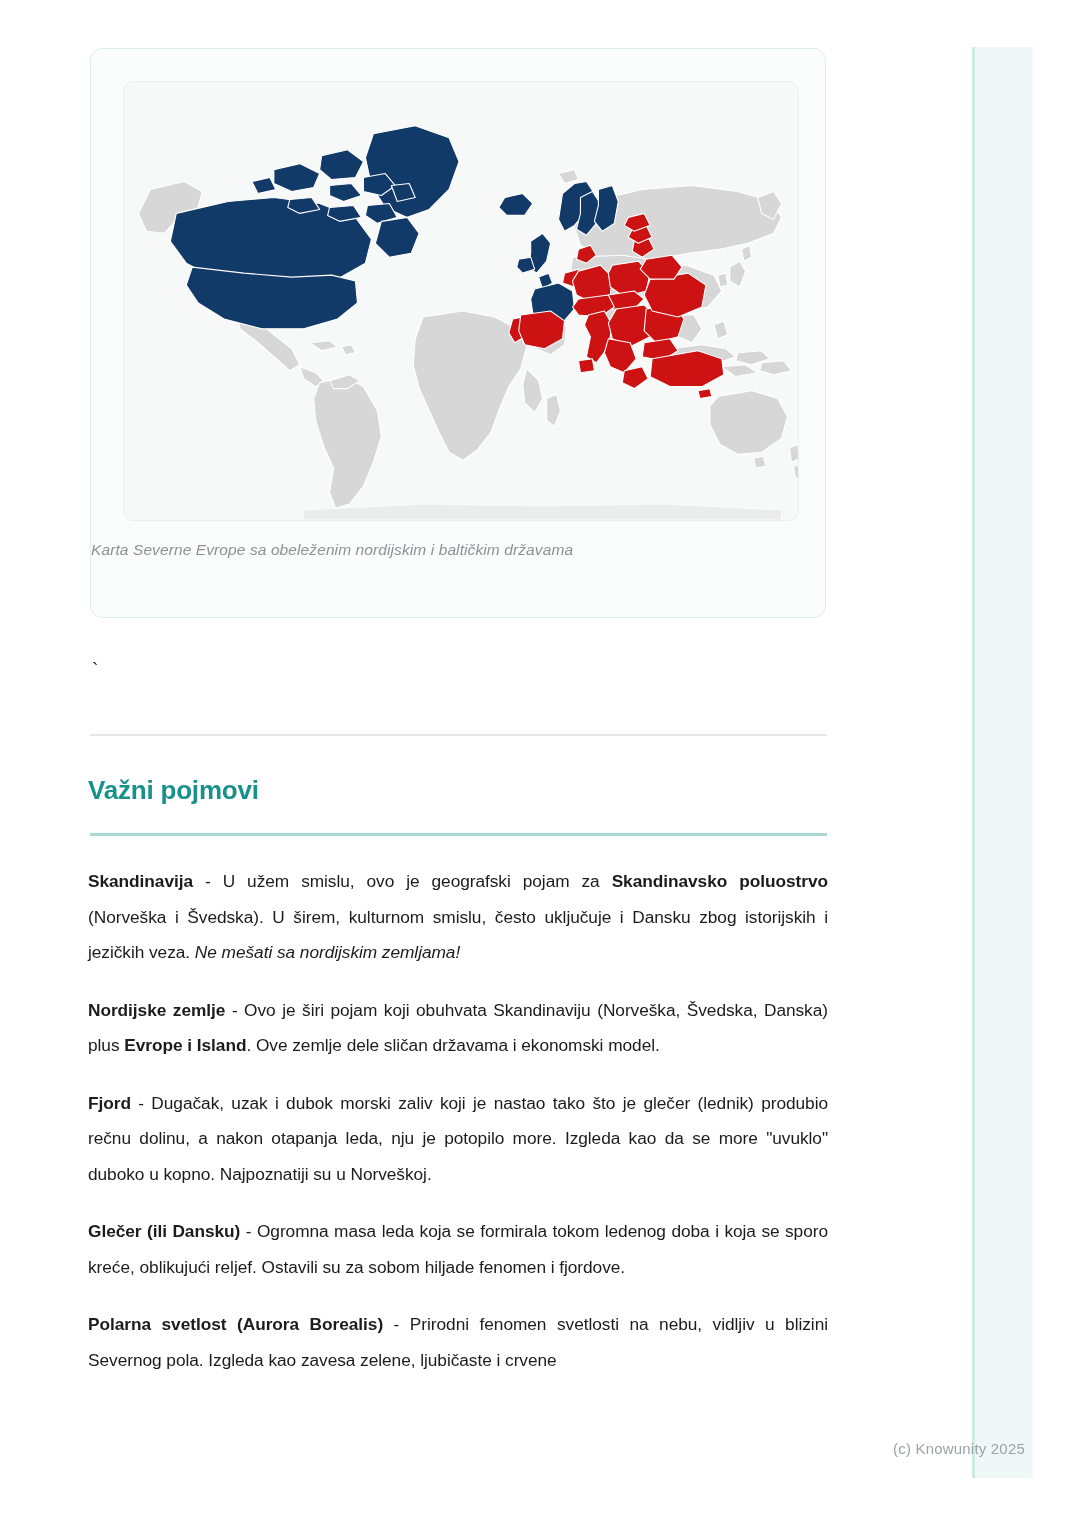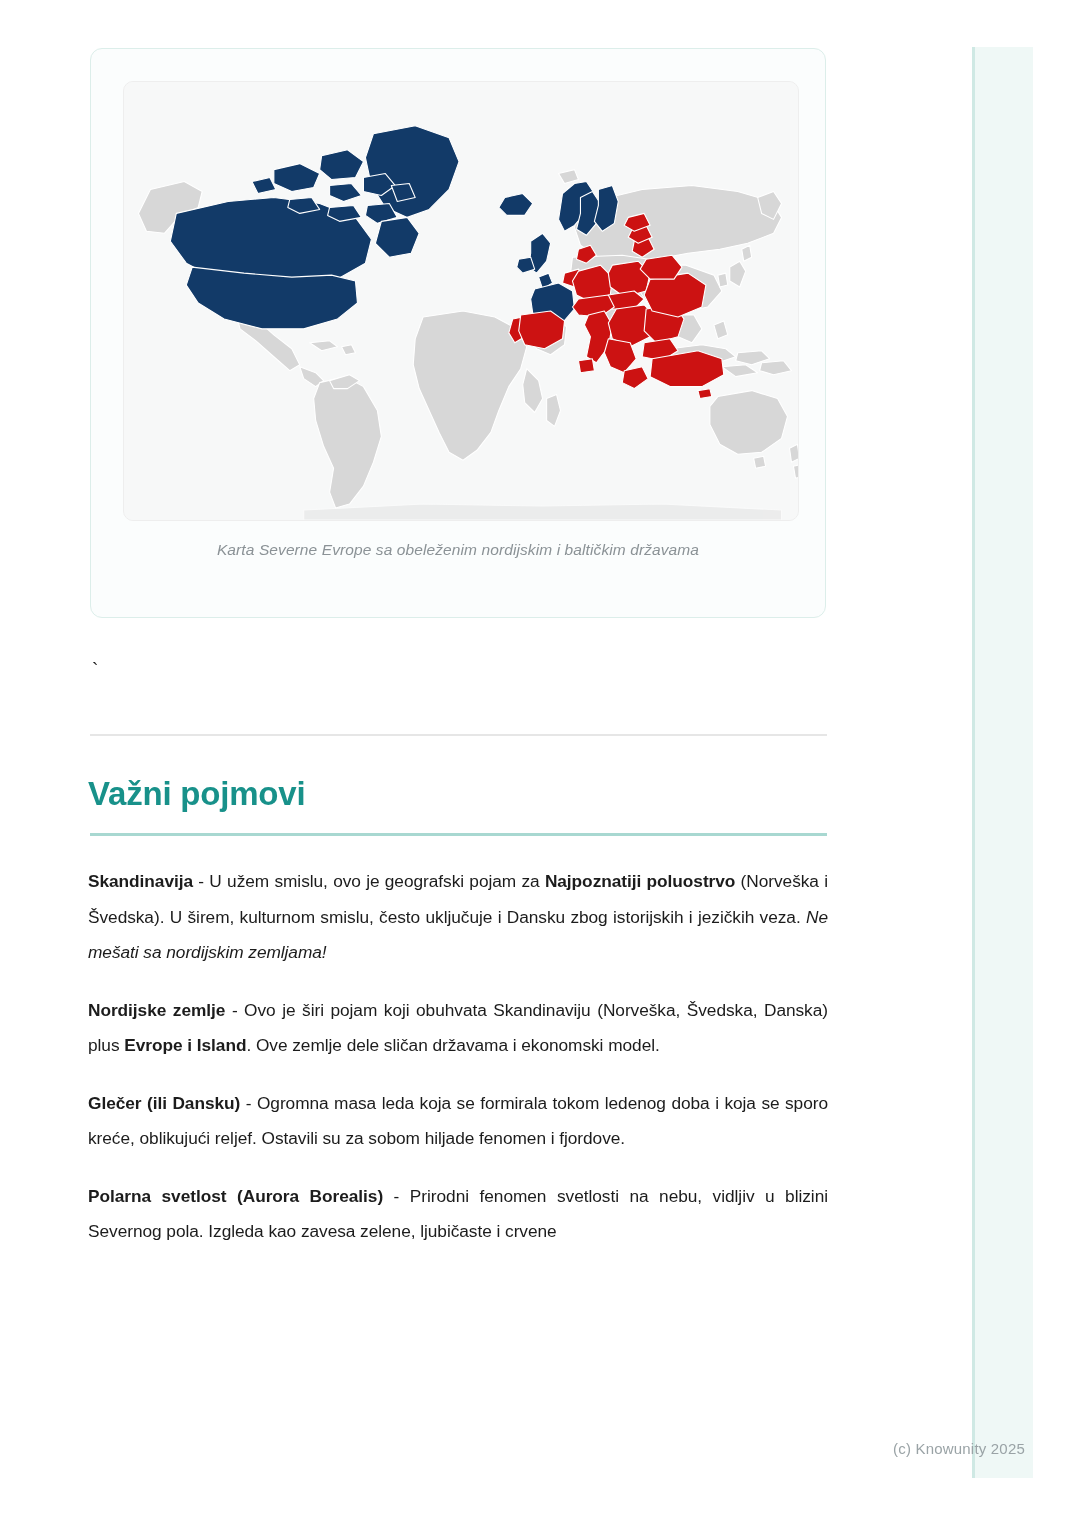--- a/index.html
+++ b/index.html
@@ -53,21 +53,21 @@
   #map-panel svg {
     display: block;
     width: 100%;
     height: 100%;
   }
   #figure-caption {
     position: absolute;
     left: 0;
     right: 0;
     top: 492px;
-    text-align: center;
+    text-align: left;
     font-size: 15.5px;
     font-style: italic;
     color: #8b9296;
     letter-spacing: .1px;
   }
 
   
   #stray-tick {
     position: absolute;
     left: 92px;
@@ -94,21 +94,21 @@
     width: 737px;
     height: 3px;
     background: #a8d8d1;
   }
 
   
   #section-heading {
     position: absolute;
     left: 88px;
     top: 776px;
-    font-size: 33px;
+    font-size: 26px;
     font-weight: bold;
     color: #18918a;
     letter-spacing: -0.2px;
     line-height: 1.1;
   }
 
   
   #terms {
     position: absolute;
     left: 88px;
@@ -294,19 +294,20 @@
 
 <div id="stray-tick">`</div>
 
 <div id="section-rule"></div>
 
 <div id="section-heading">Važni pojmovi</div>
 
 <div id="heading-rule"></div>
 
 <div id="terms">
-    <p class="term-par"><b>Skandinavija</b><span> - U užem smislu, ovo je geografski pojam za </span><b>Najpoznatiji poluostrvo</b><span> (Norveška i Švedska). U širem, kulturnom smislu, često uključuje i Dansku zbog istorijskih i jezičkih veza. </span><i>Ne mešati sa nordijskim zemljama!</i></p>
+    <p class="term-par"><b>Skandinavija</b><span> - U užem smislu, ovo je geografski pojam za </span><b>Skandinavsko poluostrvo</b><span> (Norveška i Švedska). U širem, kulturnom smislu, često uključuje i Dansku zbog istorijskih i jezičkih veza. </span><i>Ne mešati sa nordijskim zemljama!</i></p>
     <p class="term-par"><b>Nordijske zemlje</b><span> - Ovo je širi pojam koji obuhvata Skandinaviju (Norveška, Švedska, Danska) plus </span><b>Evrope i Island</b><span>. Ove zemlje dele sličan državama i ekonomski model.</span></p>
+    <p class="term-par"><b>Fjord</b><span> - Dugačak, uzak i dubok morski zaliv koji je nastao tako što je glečer (lednik) produbio rečnu dolinu, a nakon otapanja leda, nju je potopilo more. Izgleda kao da se more "uvuklo" duboko u kopno. Najpoznatiji su u Norveškoj.</span></p>
     <p class="term-par"><b>Glečer (ili Dansku)</b><span> - Ogromna masa leda koja se formirala tokom ledenog doba i koja se sporo kreće, oblikujući reljef. Ostavili su za sobom hiljade fenomen i fjordove.</span></p>
     <p class="term-par"><b>Polarna svetlost (Aurora Borealis)</b><span> - Prirodni fenomen svetlosti na nebu, vidljiv u blizini Severnog pola. Izgleda kao zavesa zelene, ljubičaste i crvene</span></p>
   </div>
 
 <div id="watermark">(c) Knowunity 2025</div>
 
 </body></html>

